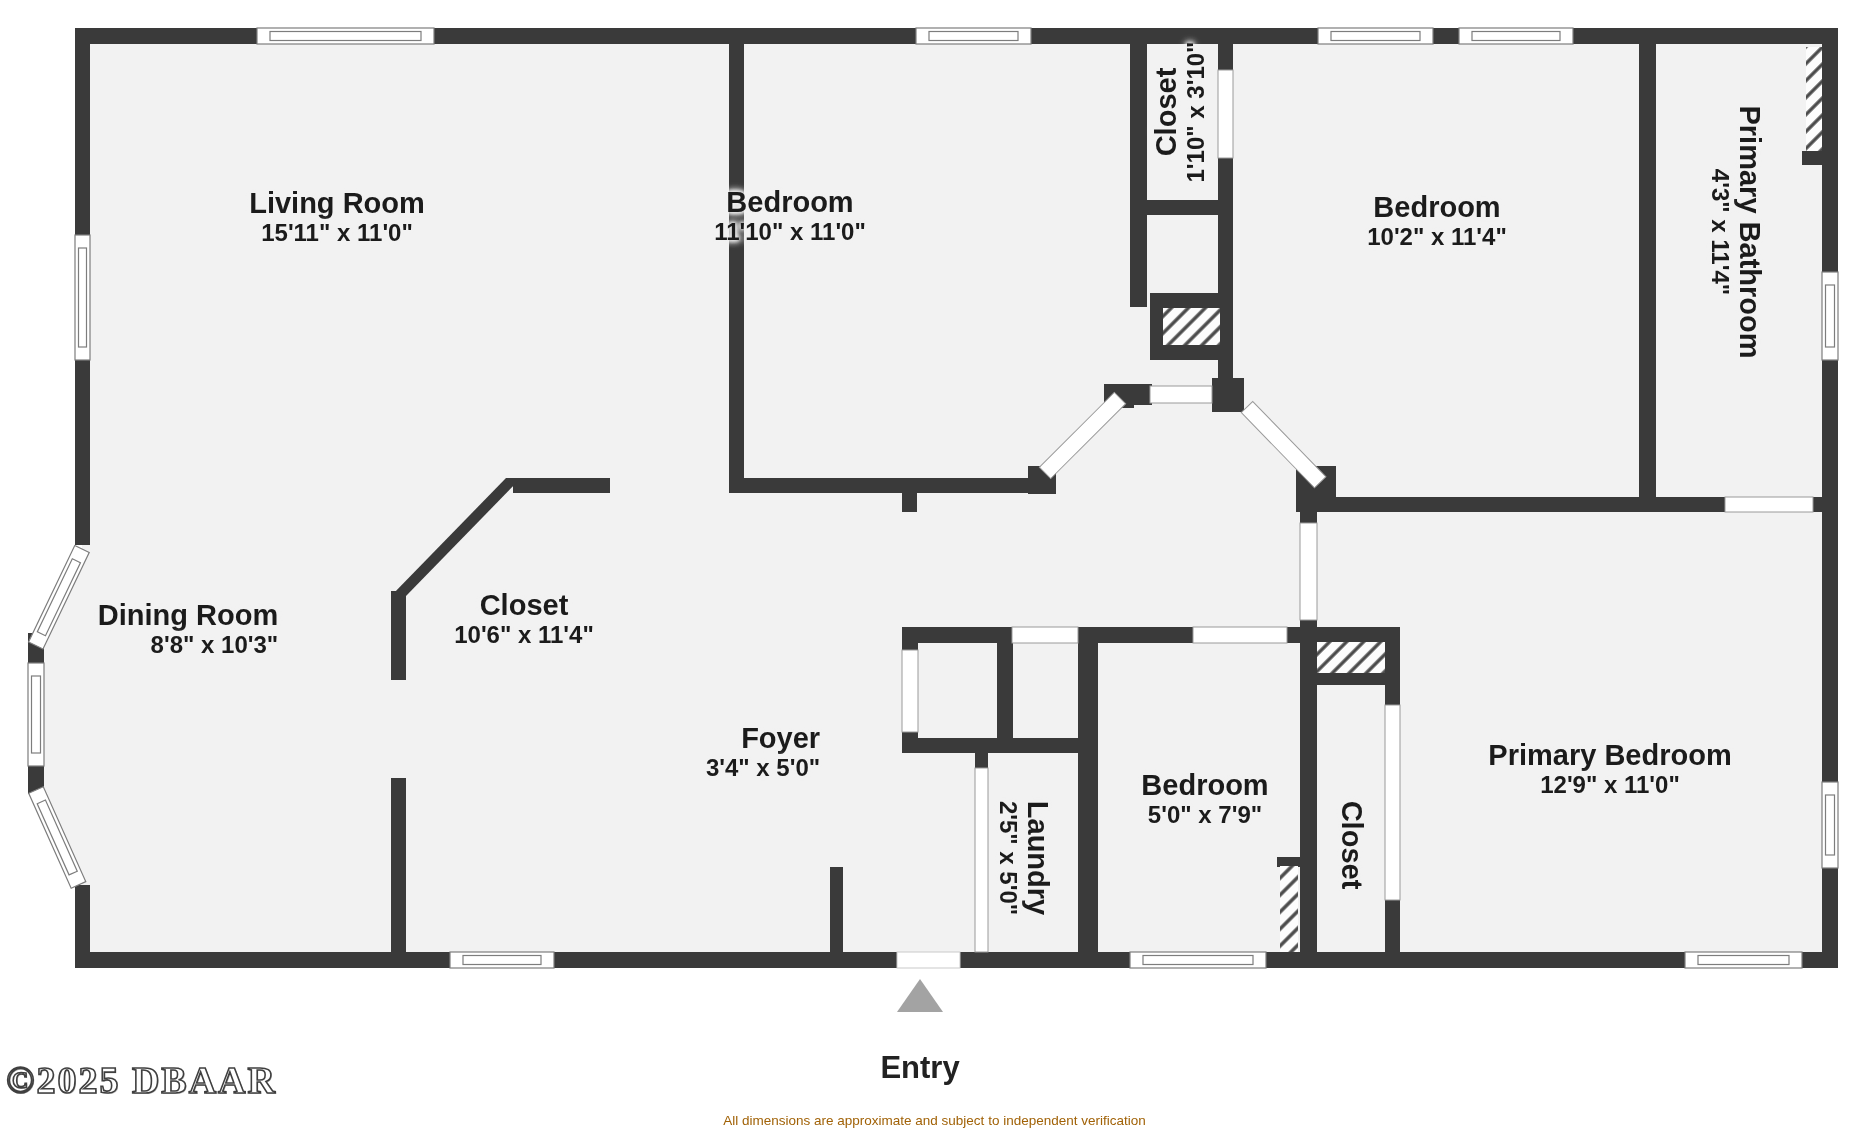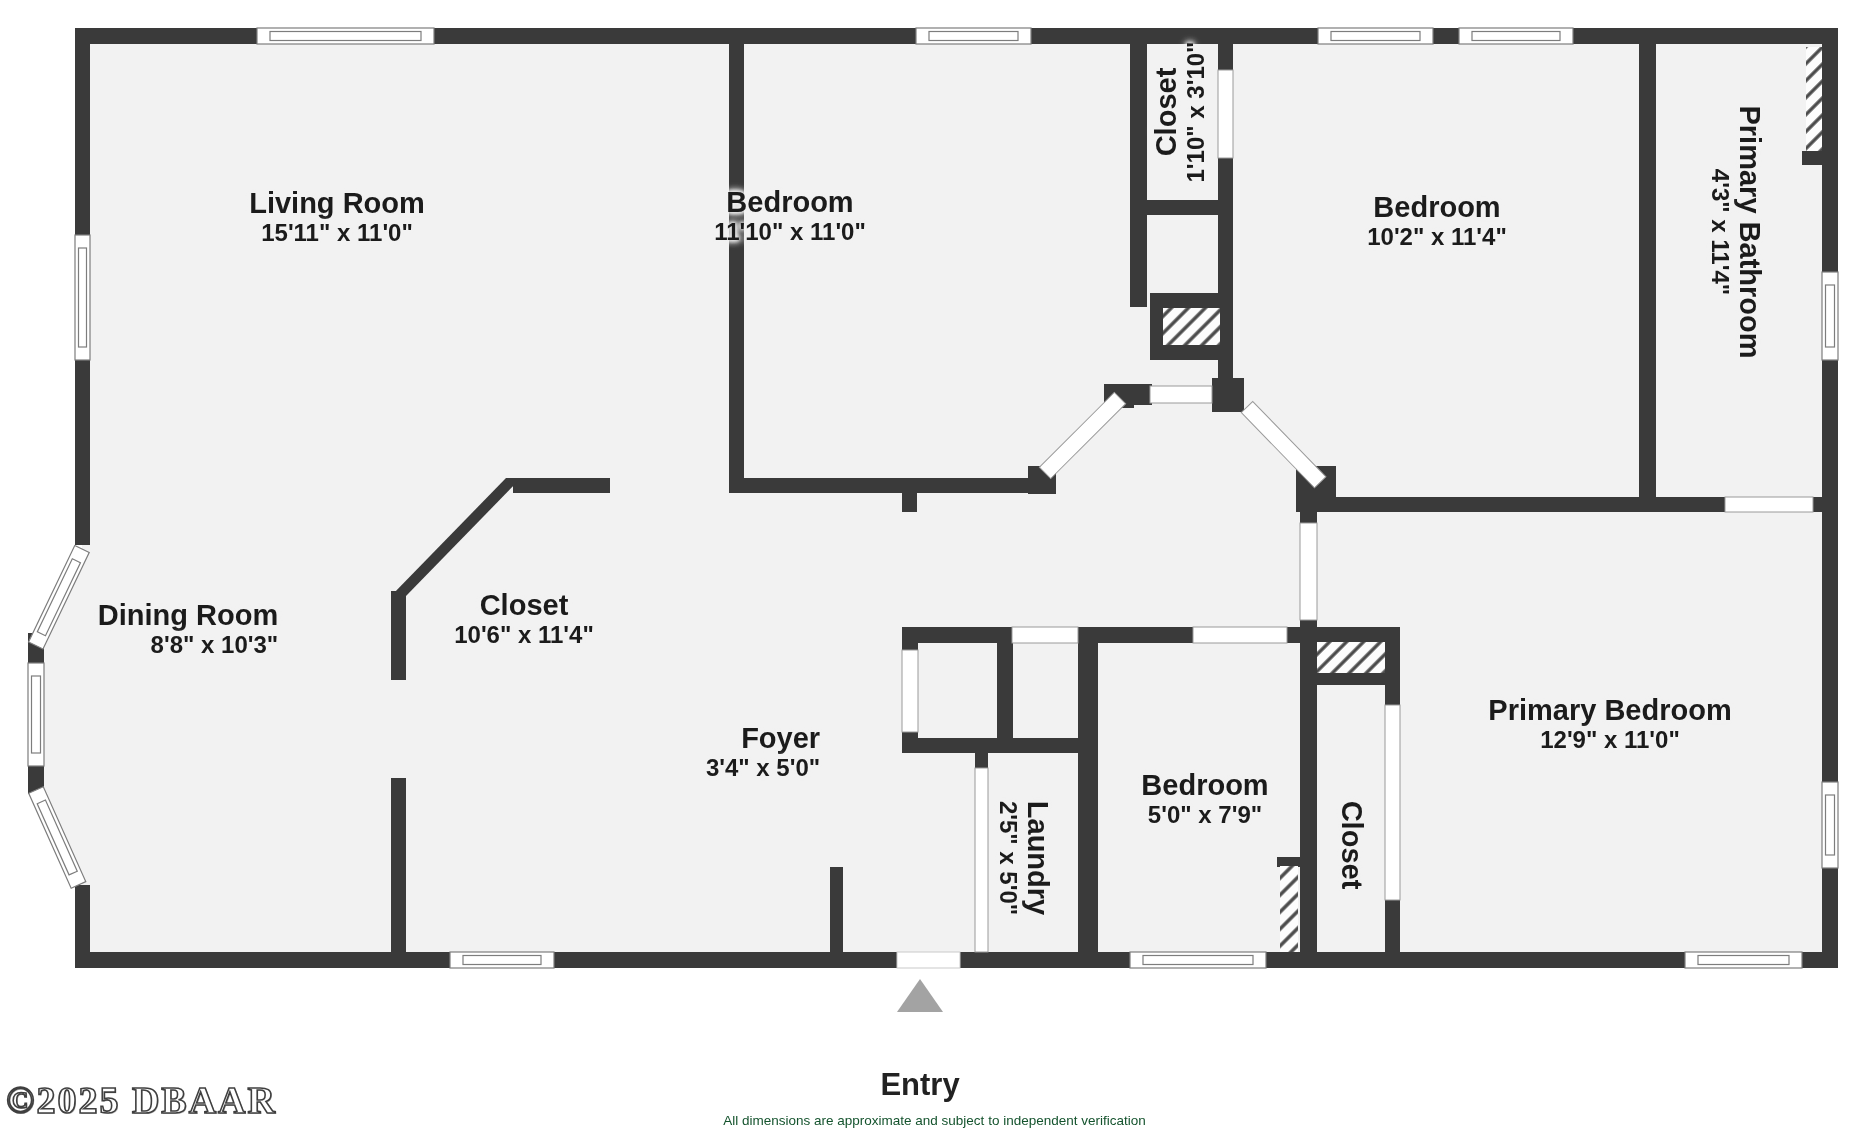--- a/index.html
+++ b/index.html
@@ -18,25 +18,25 @@
   .rname{font-weight:700;font-size:29px;line-height:1.12;}
   .rdim{font-weight:700;font-size:24px;line-height:1.15;}
   .entry-label{
     position:absolute;transform:translate(-50%,-50%);
     font-weight:700;font-size:31px;color:#222;white-space:nowrap;
   }
   .copyright{
     position:absolute;left:6px;top:1058px;
     font-family:"Liberation Serif", serif;font-weight:700;font-size:38px;
     color:#fefefe;-webkit-text-stroke:1.6px #3f3f3f;letter-spacing:2px;
-    text-shadow:1px 1px 0 #bdbdbd;white-space:nowrap;margin-top:20px;
+    text-shadow:1px 1px 0 #bdbdbd;white-space:nowrap;
   }
   .disclaimer{
     position:absolute;left:0;top:1113px;width:1869px;text-align:center;
-    font-size:13.5px;color:#14532d;
+    font-size:13.5px;color:#a16207;
   }
 </style>
 </head>
 <body>
 
 <svg width="1869" height="1132" viewBox="0 0 1869 1132">
   <defs>
     <pattern id="hatch" width="12" height="12" patternUnits="userSpaceOnUse" patternTransform="rotate(45)">
       <rect x="0" y="0" width="12" height="12" fill="#fdfdfd"></rect>
       <line x1="2" y1="0" x2="2" y2="12" stroke="#4a4a4a" stroke-width="3.4"></line>
@@ -245,22 +245,22 @@
 
 <div class="rlabel" style="left:1205px;top:799px;">
   <div class="rname">Bedroom</div>
   <div class="rdim">5'0" x 7'9"</div>
 </div>
 
 <div class="rlabel rot90" style="left:1352px;top:845px;">
   <div class="rname">Closet</div>
 </div>
 
-<div class="rlabel" style="left:1610px;top:724px;">
+<div class="rlabel" style="left:1610px;top:769px;">
   <div class="rname">Primary Bedroom</div>
   <div class="rdim">12'9" x 11'0"</div>
 </div>
 
-<div class="entry-label" style="left:920px;top:1068px;margin-top:17px;">Entry</div>
+<div class="entry-label" style="left:920px;top:1068px;">Entry</div>
 
 <div class="copyright">©2025 DBAAR</div>
 
 <div class="disclaimer">All dimensions are approximate and subject to independent verification</div>
 
 </body></html>

